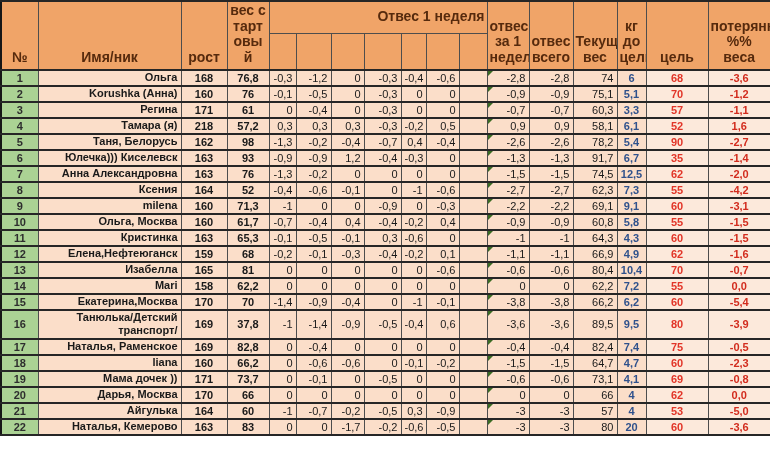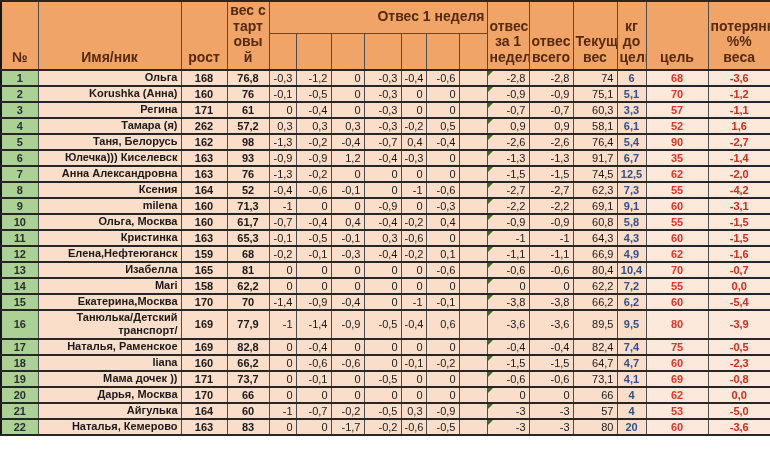--- a/index.html
+++ b/index.html
@@ -168,21 +168,21 @@
         <td class="c-right c-rel">-0,7<span class="tri"></span></td>
         <td class="c-right">-0,7</td>
         <td class="c-right">60,3</td>
         <td class="c-kg">3,3</td>
         <td class="c-goal">57</td>
         <td class="c-pct">-1,1</td>
       </tr>
       <tr>
         <td class="c-num">4</td>
         <td class="c-name">Тамара (я)</td>
-        <td class="c-center c-bold">262</td>
+        <td class="c-center c-bold">218</td>
         <td class="c-center c-bold">57,2</td>
         <td class="c-right">0,3</td>
         <td class="c-right">0,3</td>
         <td class="c-right">0,3</td>
         <td class="c-right">-0,3</td>
         <td class="c-right">-0,2</td>
         <td class="c-right">0,5</td>
         <td class="c-right"></td>
         <td class="c-right c-rel">0,9<span class="tri"></span></td>
         <td class="c-right">0,9</td>
@@ -198,21 +198,21 @@
         <td class="c-center c-bold">98</td>
         <td class="c-right">-1,3</td>
         <td class="c-right">-0,2</td>
         <td class="c-right">-0,4</td>
         <td class="c-right">-0,7</td>
         <td class="c-right">0,4</td>
         <td class="c-right">-0,4</td>
         <td class="c-right"></td>
         <td class="c-right c-rel">-2,6<span class="tri"></span></td>
         <td class="c-right">-2,6</td>
-        <td class="c-right">76,4</td>
+        <td class="c-right">78,2</td>
         <td class="c-kg">5,4</td>
         <td class="c-goal">90</td>
         <td class="c-pct">-2,7</td>
       </tr>
       <tr>
         <td class="c-num">6</td>
         <td class="c-name">Юлечка))) Киселевск</td>
         <td class="c-center c-bold">163</td>
         <td class="c-center c-bold">93</td>
         <td class="c-right">-0,9</td>
@@ -397,21 +397,21 @@
         <td class="c-right">-3,8</td>
         <td class="c-right">66,2</td>
         <td class="c-kg">6,2</td>
         <td class="c-goal">60</td>
         <td class="c-pct">-5,4</td>
       </tr>
       <tr>
         <td class="c-num">16</td>
         <td class="c-name">Танюлька/Детский транспорт/</td>
         <td class="c-center c-bold">169</td>
-        <td class="c-center c-bold">77,9</td>
+        <td class="c-center c-bold">37,8</td>
         <td class="c-right">-1</td>
         <td class="c-right">-1,4</td>
         <td class="c-right">-0,9</td>
         <td class="c-right">-0,5</td>
         <td class="c-right">-0,4</td>
         <td class="c-right">0,6</td>
         <td class="c-right"></td>
         <td class="c-right c-rel">-3,6<span class="tri"></span></td>
         <td class="c-right">-3,6</td>
         <td class="c-right">89,5</td>

